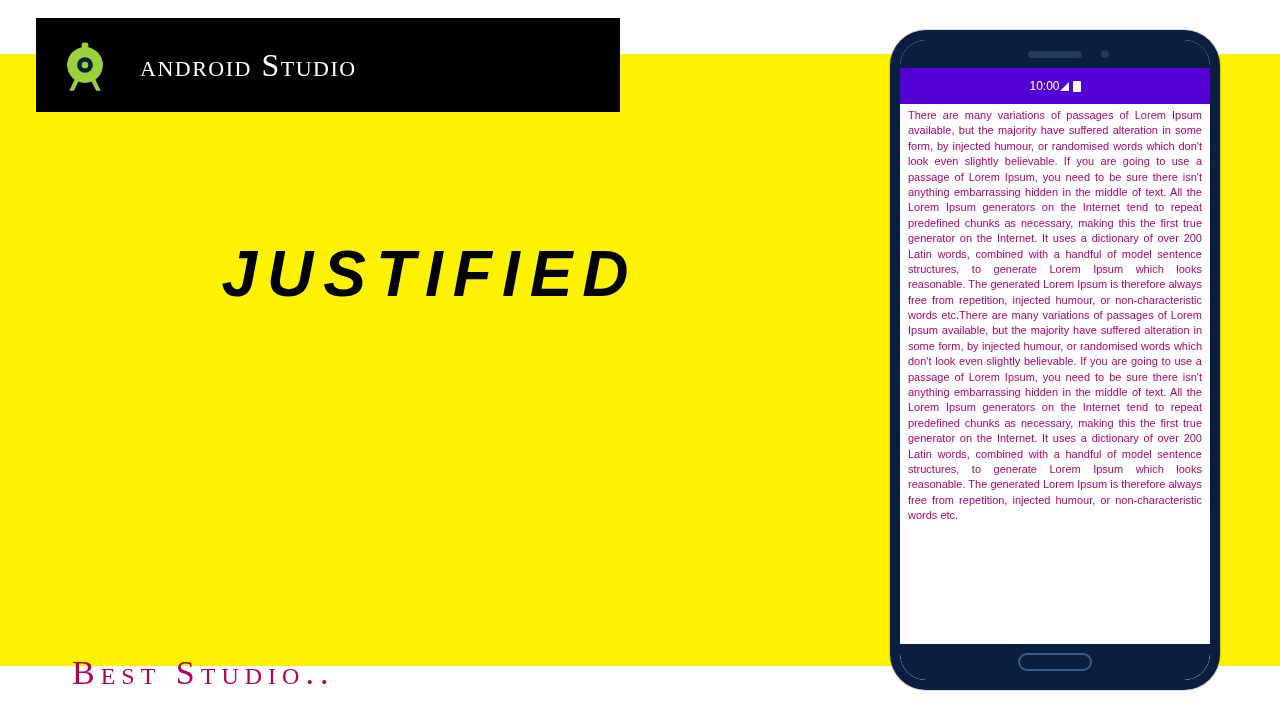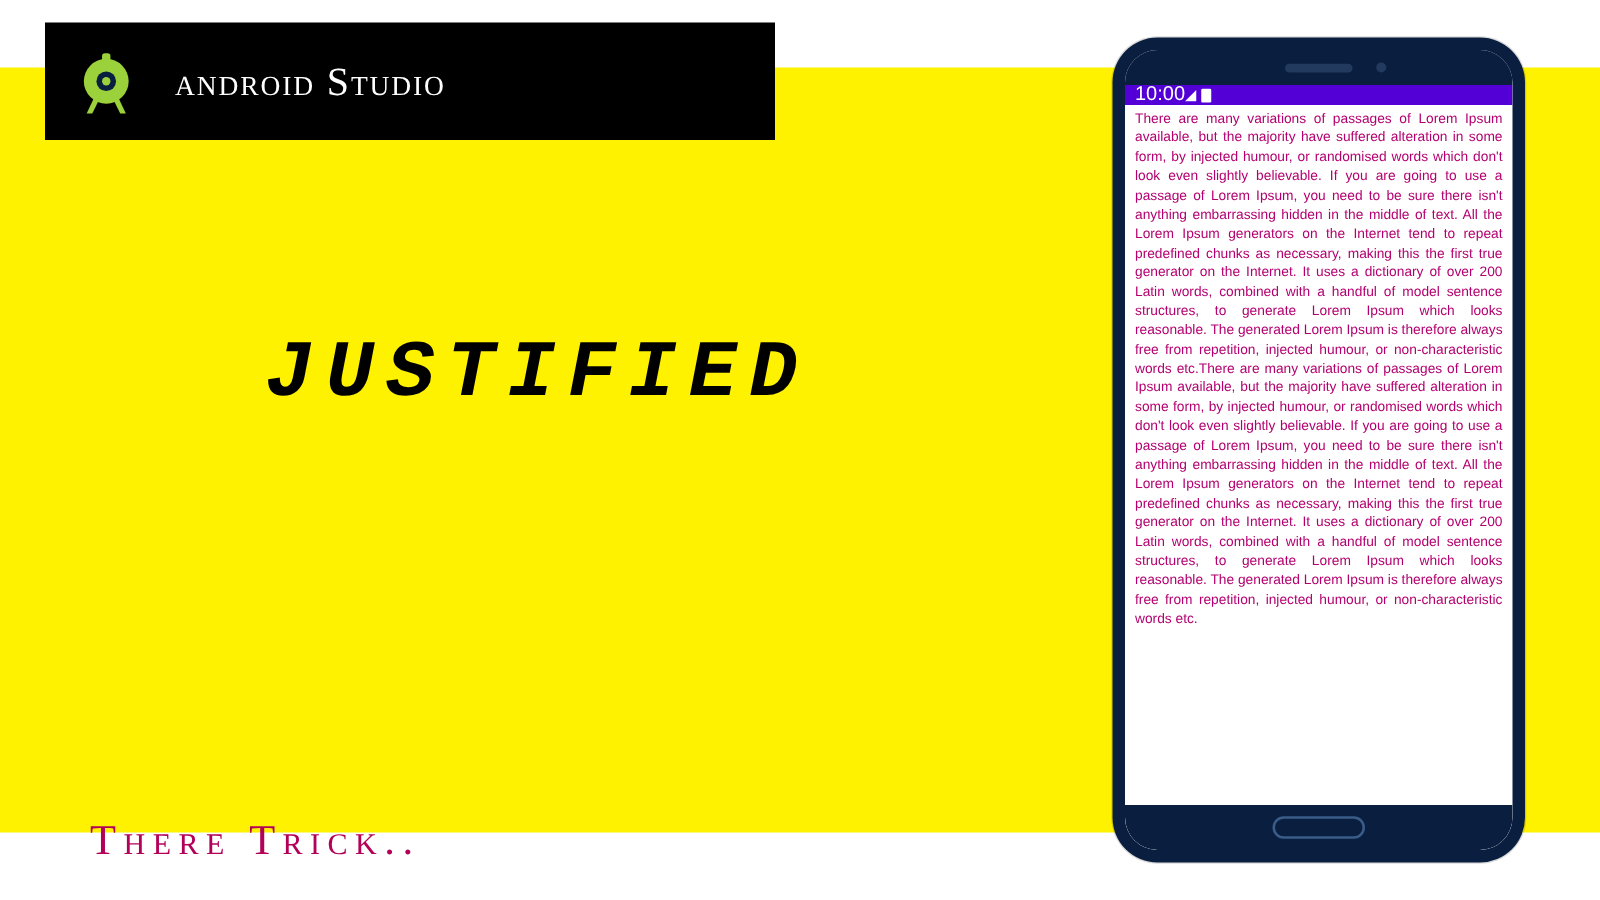--- a/index.html
+++ b/index.html
@@ -44,24 +44,24 @@
     flex: 1;
     color: #fff;
     font-family: Georgia, 'Times New Roman', serif;
     font-variant: small-caps;
     letter-spacing: 1.5px;
     font-size: 32px;
     padding-left: 6px;
   }
   .main-title {
     position: absolute;
-    top: 260px;
+    top: 234px;
     left: 120px;
     width: 620px;
-    font-family: Liberation Mono, monospace;
+    font-family: Liberation Sans, sans-serif;
     font-style: italic;
     font-weight: 600;
     font-size: 64px;
     letter-spacing: 10px;
     line-height: 1.25;
     color: #000;
     text-align: center;
     z-index: 3;
   }
   .subtitle {
@@ -109,25 +109,25 @@
     width: 54px; height: 7px; background: #223a5e; border-radius: 4px;
   }
   .camera-dot {
     width: 8px; height: 8px; border-radius: 50%; background: #223a5e;
     position: absolute; top: 10px; left: 50%; transform: translateX(46px);
   }
   .status-bar {
     background: #5200d6;
     color: #fff;
     font-family: Arial, sans-serif;
-    font-size: 16px;
-    height: 16px;
+    font-size: 12px;
+    height: 36px;
     display: flex;
     align-items: center;
-    justify-content: flex-start;
+    justify-content: center;
     padding: 0 8px;
     flex-shrink: 0;
   }
   .status-icons { display: flex; gap: 4px; align-items: center; }
   .tri { width: 0; height: 0; border-left: 9px solid transparent; border-bottom: 9px solid #fff; }
   .batt { width: 8px; height: 11px; background: #fff; border-radius: 1px; position: relative; }
   .screen-content {
     flex: 1;
     overflow: hidden;
     font-family: Arial, Helvetica, sans-serif;
@@ -166,21 +166,21 @@
         <path d="M62 62 L78 96 L70 96 L56 68 Z" fill="#9bd13a"></path>
       </svg>
     </div>
     <div class="header-title">android Studio</div>
   </div>
 
   <div class="main-title">
     <div>JUSTIFIED</div>
   </div>
 
-  <div class="subtitle">There Trick..</div>
+  <div class="subtitle">Best Studio..</div>
 
   <div class="phone">
     <div class="phone-inner">
       <div class="phone-top">
         <div class="speaker"></div>
         <div class="camera-dot"></div>
       </div>
       <div class="status-bar">
         <span>10:00</span>
         <div class="status-icons">

